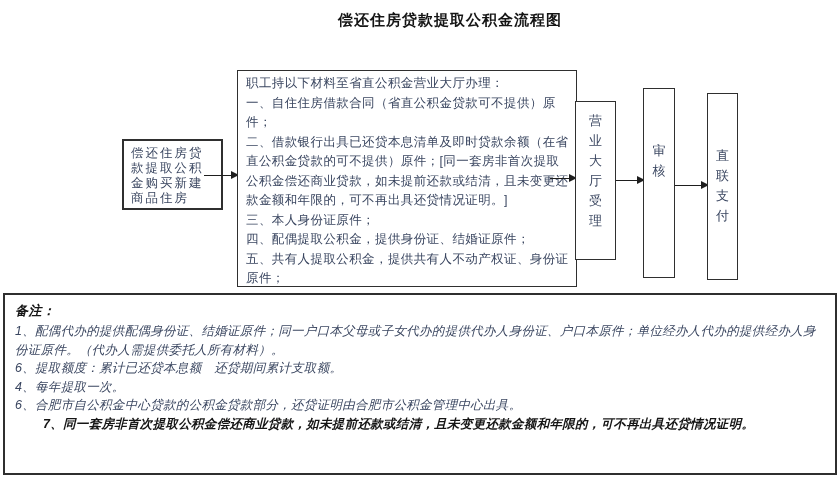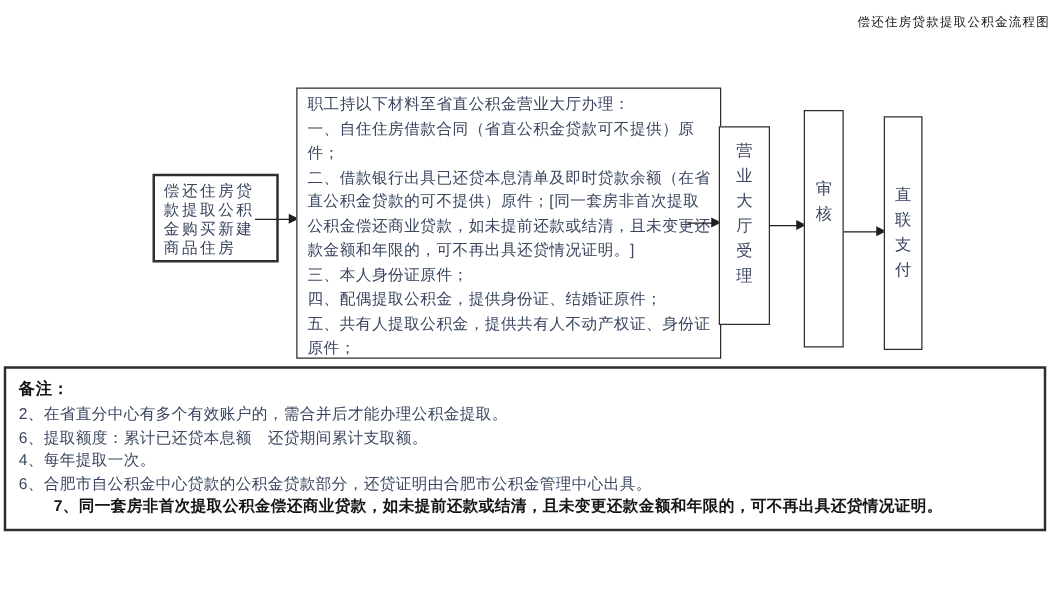--- a/index.html
+++ b/index.html
@@ -8,21 +8,21 @@
     --line:#2f2f2f;
   }
   *{box-sizing:border-box;margin:0;padding:0;}
   html,body{background:#ffffff;}
   body{font-family:"Liberation Sans","DejaVu Sans",sans-serif;}
   .stage{
     position:relative;width:840px;height:478px;background:#ffffff;overflow:hidden;
   }
   .title{
     position:absolute;left:60px;top:11px;width:780px;
-    text-align:right;font-size:10px;font-weight:normal;color:var(--dark);
+    text-align:center;font-size:15px;font-weight:bold;color:var(--dark);
     letter-spacing:1px;
   }
   .box{
     position:absolute;border:2px solid var(--line);color:var(--ink);background:#fff;
   }
   .start-box{
     left:122px;top:139px;width:101px;height:71px;
     padding:5px 12px 0 7px;overflow:hidden;
     font-size:12.5px;line-height:15px;letter-spacing:2px;white-space:pre-line;
   }
@@ -42,22 +42,22 @@
   .vbox.pay{left:707px;top:93px;width:31px;height:187px;padding-top:52px;}
   .arrow{
     position:absolute;height:0;border-top:1.6px solid #1e1e1e;
   }
   .arrow::after{
     content:"";position:absolute;right:-2px;top:-5px;
     border-left:8px solid #1e1e1e;border-top:4px solid transparent;border-bottom:4px solid transparent;
     width:0;height:0;
   }
   .notes-panel{
-    position:absolute;left:3px;top:293px;width:834px;height:132px;
-    border:2px solid var(--line);padding:6px 10px 0 10px;overflow:hidden;background:#fff;
+    position:absolute;left:3px;top:293px;width:834px;height:182px;
+    border:2px solid var(--line);padding:6px 10px 0 10px;overflow:hidden;background:#fff;font-style:italic;
   }
   .notes-heading{
     font-size:13px;font-weight:bold;color:var(--dark);line-height:19px;margin-bottom:2px;
     letter-spacing:0.5px;
   }
   .note{
     font-size:12.5px;line-height:18.5px;color:var(--ink);letter-spacing:0.3px;
     white-space:pre-wrap;
   }
   .note.bold{font-weight:bold;color:var(--dark);margin-left:28px;}
@@ -104,20 +104,20 @@
 
   <div class="arrow" style="left:675px;top:185px;width:32px;"></div>
 
   <div class="box vbox pay">直
 联
 支
 付</div>
 
   <div class="notes-panel">
     <div class="notes-heading">备注：</div>
-    <div class="note">2、在省直分中心有多个有效账户的，需合并后才能办理公积金提取。</div>
+    <div class="note">1、配偶代办的提供配偶身份证、结婚证原件；同一户口本父母或子女代办的提供代办人身份证、户口本原件；单位经办人代办的提供经办人身份证原件。（代办人需提供委托人所有材料）。</div>
     <div class="note">6、提取额度：累计已还贷本息额　还贷期间累计支取额。</div>
     <div class="note">4、每年提取一次。</div>
     <div class="note">6、合肥市自公积金中心贷款的公积金贷款部分，还贷证明由合肥市公积金管理中心出具。</div>
     <div class="note bold">7、同一套房非首次提取公积金偿还商业贷款，如未提前还款或结清，且未变更还款金额和年限的，可不再出具还贷情况证明。</div>
   </div>
 
 </div>
 
 </body></html>

